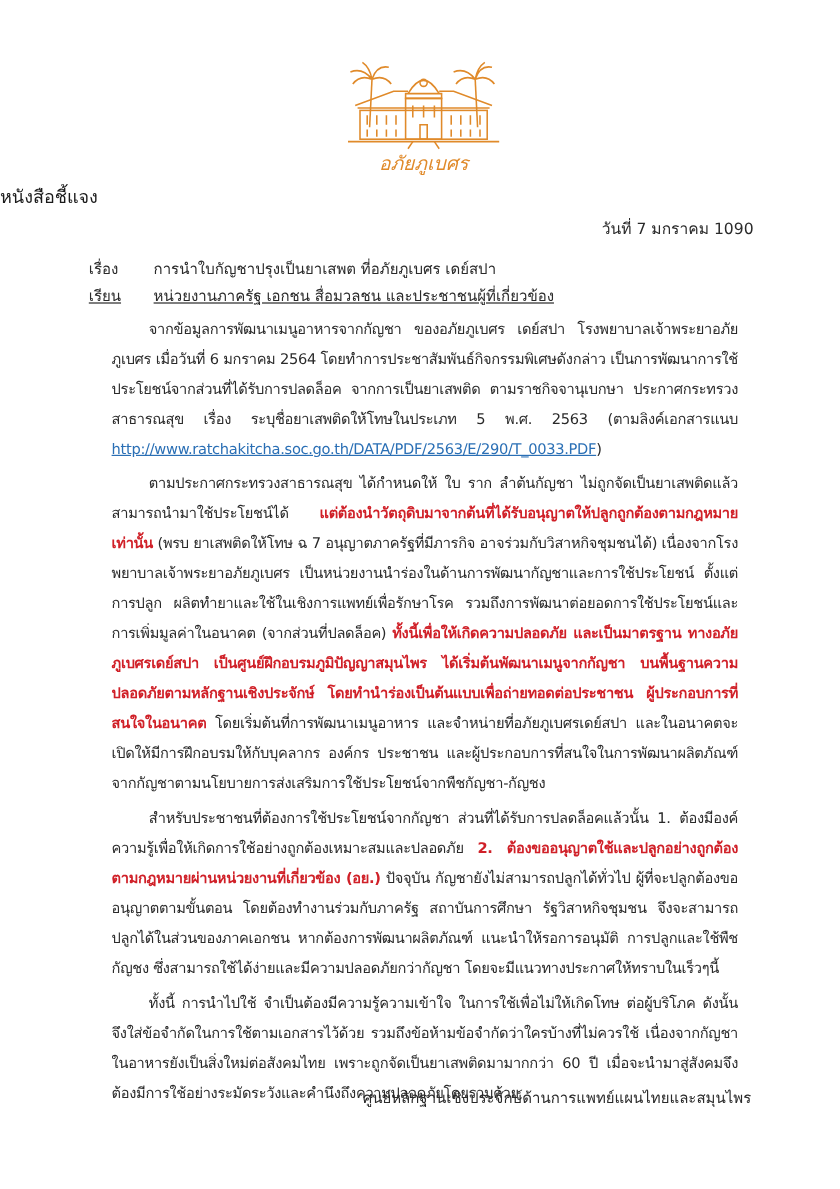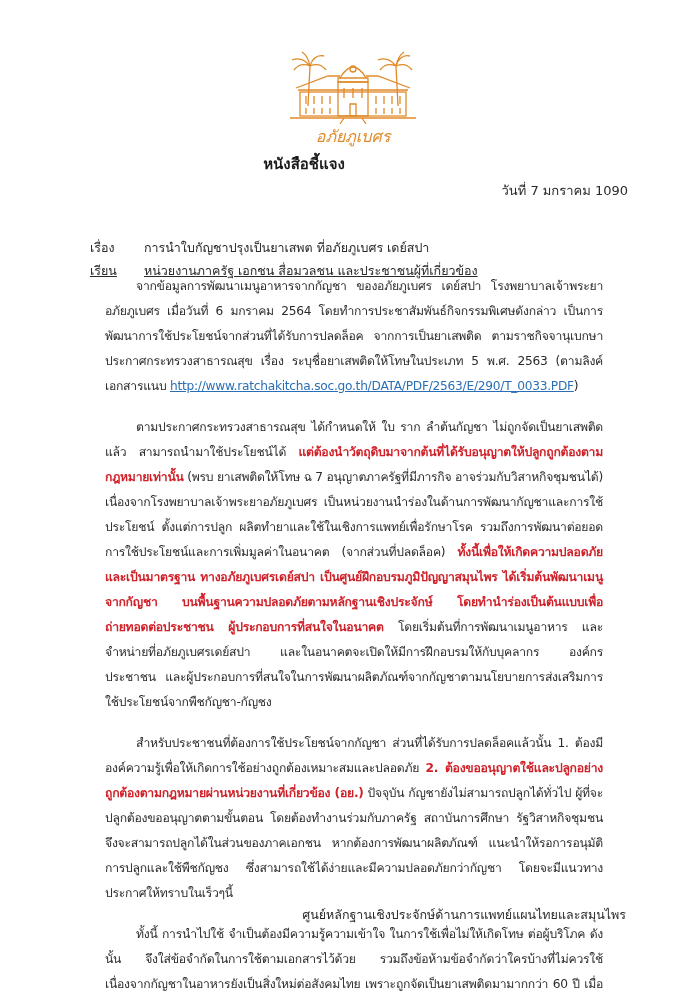--- a/index.html
+++ b/index.html
@@ -4,33 +4,33 @@
 <style>
   html, body { margin: 0; padding: 0; background: #ffffff; }
   body {
     width: 700px; height: 991px; overflow: hidden; position: relative;
     font-family: "DejaVu Sans", "Liberation Sans", sans-serif;
     color: #2a2a2a;
   }
   .page { position: absolute; left: 0; top: 0; width: 700px; height: 991px; }
   .logo { position: absolute; left: 278px; top: 36px; width: 150px; height: 112px; }
   .title {
-    position: absolute; left: 0; width: 608px; top: 152px; text-align: center;
-    font-size: 15px; font-weight: bold; color: #1a1a1a;
+    position: absolute; left: 0; width: 608px; top: 152px; 
+    font-size: 15px; font-weight: normal; color: #1a1a1a;
   }
   .date {
     position: absolute; right: 72px; top: 180px; font-size: 13px; color: #2a2a2a;
   }
-  .meta-row { position: absolute; left: 90px; font-size: 12.5px; display: flex; margin-top: 24px; }
+  .meta-row { position: absolute; left: 74px; font-size: 12.5px; display: flex; }
   .meta-row .lbl { width: 54px; }
   .body-text {
     position: absolute; left: 89px; width: 530px; font-size: 12.2px; line-height: 25px;
     letter-spacing: -0.25px;
   }
-  .body-text p { margin: 16px; text-align: justify; text-align-last: left; }
+  .body-text p { margin: 4px; text-align: justify; text-align-last: left; }
   .indent { text-indent: 31px; }
   .red { color: #d02028; font-weight: bold; }
   .link { color: #2a6fb5; text-decoration: underline; }
   .sign {
     position: absolute; right: 74px; top: 904px; font-size: 12.5px; line-height: 22px;
   }
 </style>
 </head>
 <body>
 

